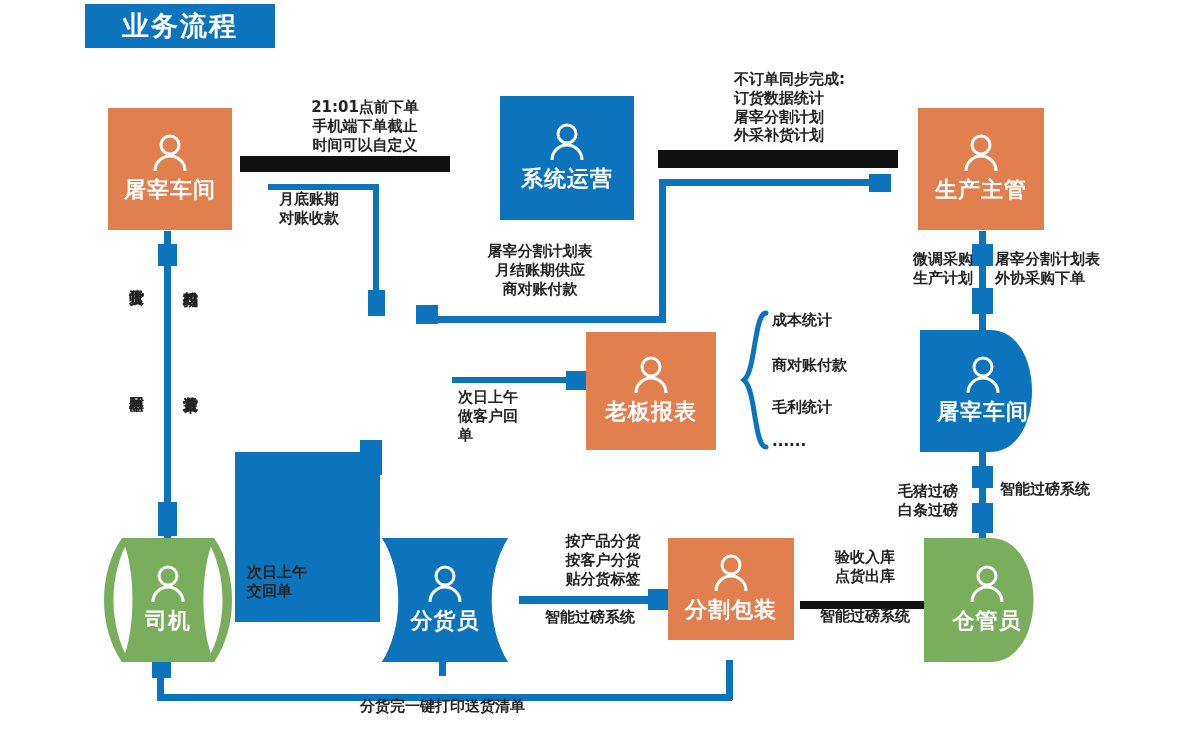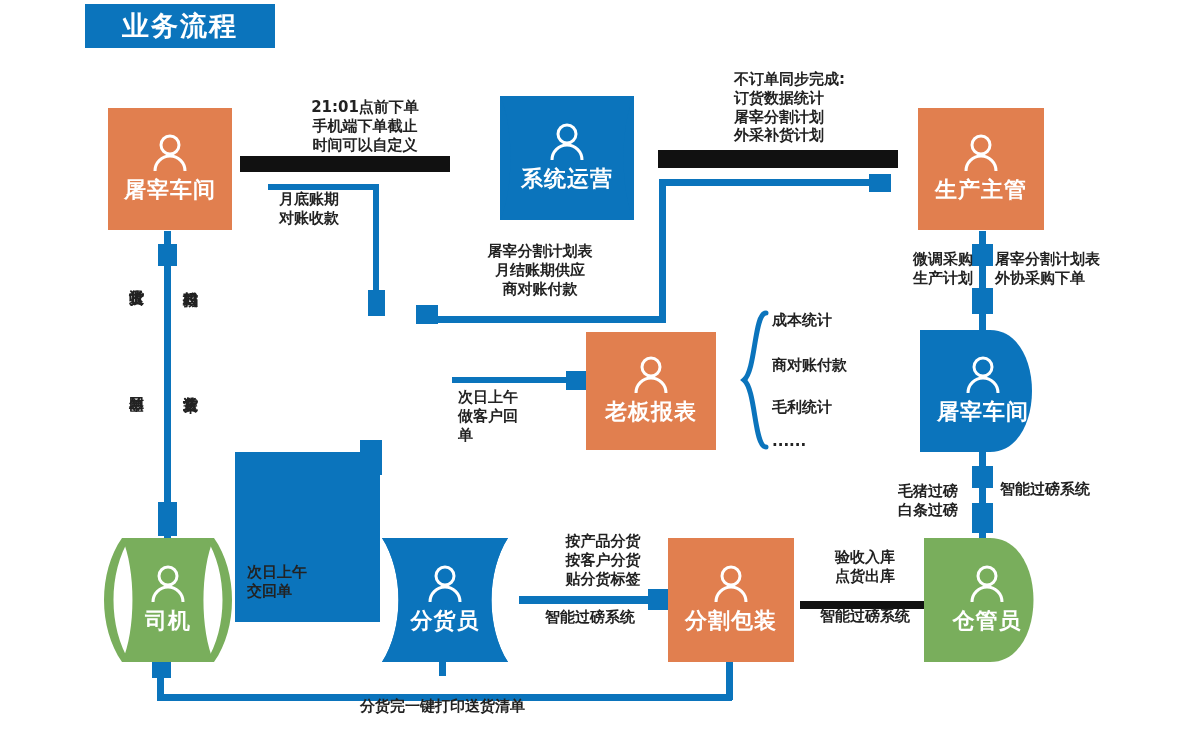--- a/index.html
+++ b/index.html
@@ -177,21 +177,21 @@
     </svg>
     <div class="inner">
       <svg width="42" height="40" viewBox="0 0 42 40">
         <circle cx="21" cy="12" r="9" fill="none" stroke="#fff" stroke-width="3"></circle>
         <path d="M6 38 a15 15 0 0 1 30 0" fill="none" stroke="#fff" stroke-width="3"></path>
       </svg>
       <div class="nlabel">分货员</div>
     </div>
   </div>
 
-  <div class="node" style="left:668px;top:538px;width:126px;height:124px;">
+  <div class="node" style="left:668px;top:538px;width:126px;height:102px;">
     <svg class="shape" viewBox="0 0 126 124" preserveAspectRatio="none">
       <rect x="0" y="0" width="126" height="124" fill="#E17F4F"></rect>
     </svg>
     <div class="inner">
       <svg width="42" height="40" viewBox="0 0 42 40">
         <circle cx="21" cy="12" r="9" fill="none" stroke="#fff" stroke-width="3"></circle>
         <path d="M6 38 a15 15 0 0 1 30 0" fill="none" stroke="#fff" stroke-width="3"></path>
       </svg>
       <div class="nlabel">分割包装</div>
     </div>

